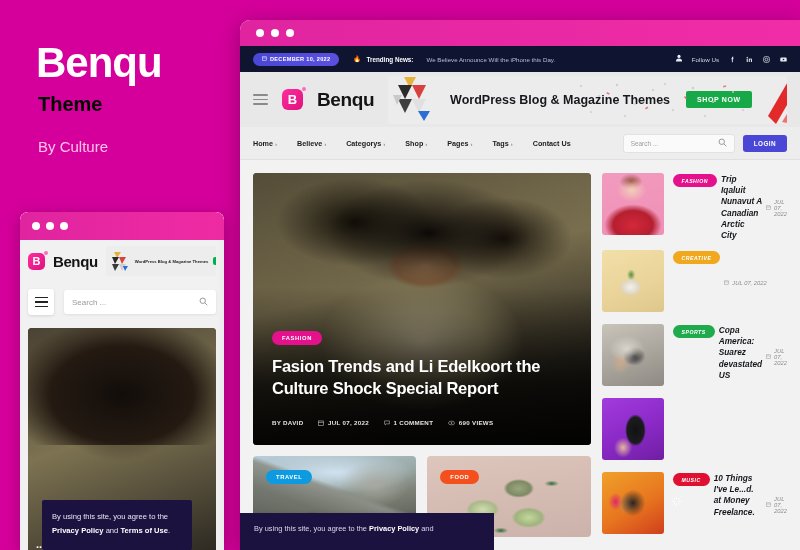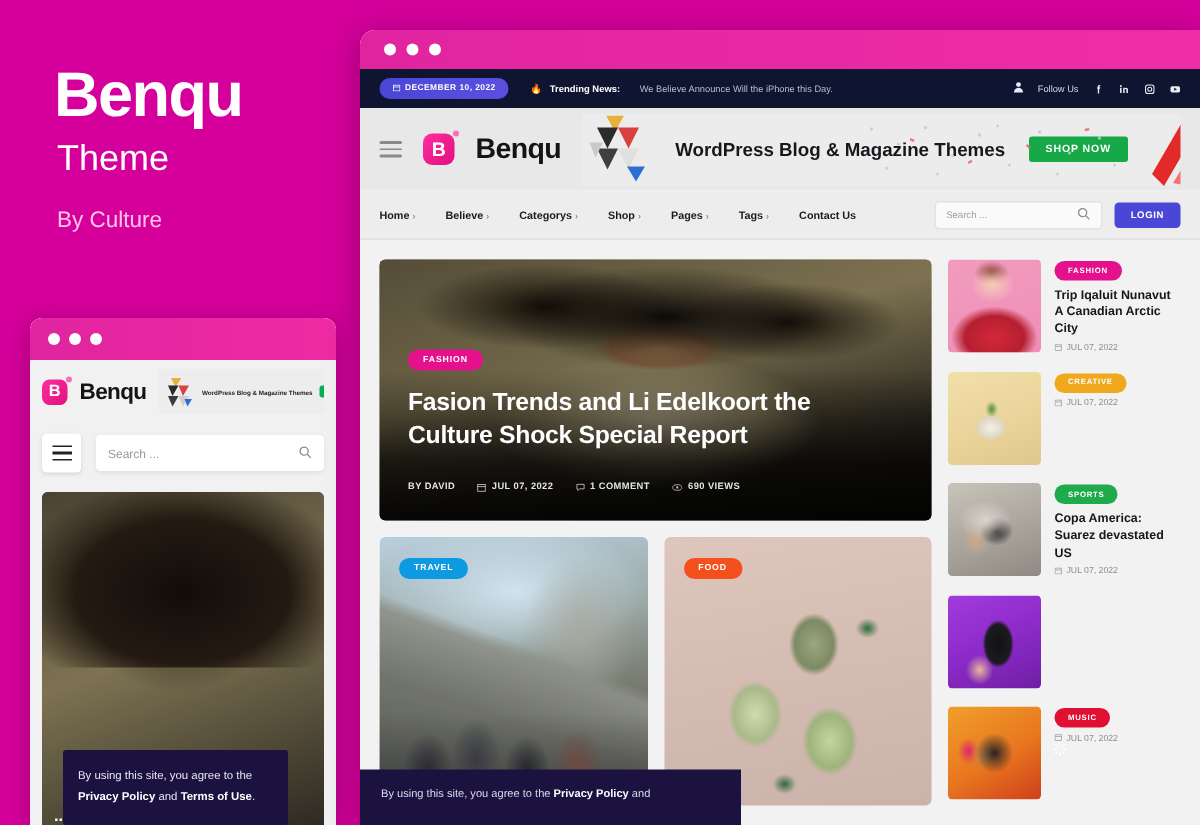--- a/index.html
+++ b/index.html
@@ -16,21 +16,21 @@
     background: #d5009b;
     overflow: hidden;
   }
   #promo-title {
     position: absolute; left: 36px; top: 42px;
     font-size: 42px; font-weight: bold; color: #ffffff;
     letter-spacing: -1px; line-height: 1;
   }
   #promo-sub {
     position: absolute; left: 38px; top: 94px;
-    font-size: 24px; color: #ffffff; font-weight: 400; line-height: 1;
+    font-size: 20px; color: #000000; font-weight: 700; line-height: 1;
   }
   #promo-by {
     position: absolute; left: 38px; top: 138px;
     font-size: 15px; color: #ffc4e8; font-weight: 400;
   }
 
   
   #mobile {
     position: absolute; left: 20px; top: 212px;
     width: 204px; height: 338px;
@@ -201,21 +201,21 @@
   }
 
   
   #content {
     background: #f2f2f2; height: 390px; display: flex; gap: 11px;
     padding: 13px; position: relative;
   }
   #main-col { width: 368px; display: flex; flex-direction: column; gap: 11px; }
 
   #hero-card {
-    height: 174px; border-radius: 4px; position: relative; overflow: hidden;
+    height: 272px; border-radius: 4px; position: relative; overflow: hidden;
     background: linear-gradient(165deg,#4f4733 0%,#7e7452 38%,#3a3529 72%,#232019 100%);
   }
   #hero-photo {
     position: absolute; inset: 0;
     background:
       radial-gradient(ellipse 46% 30% at 52% 22%, #0d0a07 0%, transparent 65%),
       radial-gradient(ellipse 34% 24% at 30% 18%, #141008 0%, transparent 68%),
       radial-gradient(ellipse 30% 22% at 74% 24%, #17110a 0%, transparent 68%),
       radial-gradient(ellipse 15% 11% at 51% 34%, #b98d63 0%, #8d6744 60%, transparent 78%),
       radial-gradient(ellipse 40% 34% at 50% 62%, #cfc2a0 0%, #9a8f6a 45%, transparent 75%),
@@ -308,21 +308,21 @@
       radial-gradient(ellipse 22% 34% at 54% 52%, #121214 0%, #1c1c20 62%, transparent 76%),
       radial-gradient(ellipse 20% 22% at 34% 80%, #e6b89c 0%, transparent 74%),
       linear-gradient(155deg,#a23bdd,#8a29c6 55%,#6f1fa3);
   }
   #th5 { background:
       radial-gradient(ellipse 28% 30% at 50% 50%, #2a2422 0%, transparent 72%),
       radial-gradient(ellipse 22% 24% at 40% 52%, #c08a4e 0%, transparent 72%),
       radial-gradient(ellipse 16% 20% at 22% 48%, #e0266b 0%, transparent 72%),
       linear-gradient(150deg,#f0a02a,#e8761f 55%,#cf3f1c);
   }
-  .side-text { display: flex; flex-direction: column; gap: 4px; padding-top: 1px; min-width: 0; }
+  .side-text { display: flex; gap: 4px; padding-top: 1px; min-width: 0; font-style: italic; }
   .side-badge {
     align-self: flex-start; color: #fff; font-size: 5.2px; font-weight: bold;
     padding: 3.5px 9px; border-radius: 9px; letter-spacing: .5px;
   }
   .b-fashion { background: #e5108c; }
   .b-creative { background: #f0a81e; }
   .b-sports  { background: #1faa4c; }
   .b-tech    { background: #1f90e0; }
   .b-music   { background: #e01032; }
   .side-title { font-size: 8.3px; font-weight: bold; color: #15171c; line-height: 1.35; }
@@ -667,20 +667,21 @@
       </div>
 
       <div class="side-item">
         <div class="thumb" id="th4"></div>
       </div>
 
       <div class="side-item" style="position:relative">
         <div class="thumb" id="th5"></div>
         <div class="side-text">
           <span class="side-badge b-music">MUSIC</span>
+          <span class="side-title">10 Things I've Le...d. at Money Freelance.</span>
           <span class="side-date">
             <span>
               <svg width="5" height="5" viewBox="0 0 10 10">
                   <rect x=".8" y="1.6" width="8.4" height="7.6" fill="none" stroke="#aaa" stroke-width="1.2"></rect>
                   <line x1=".8" y1="4" x2="9.2" y2="4" stroke="#aaa" stroke-width="1.2"></line>
                 </svg>
             </span>
             <span>JUL 07, 2022</span>
           </span>
         </div>

